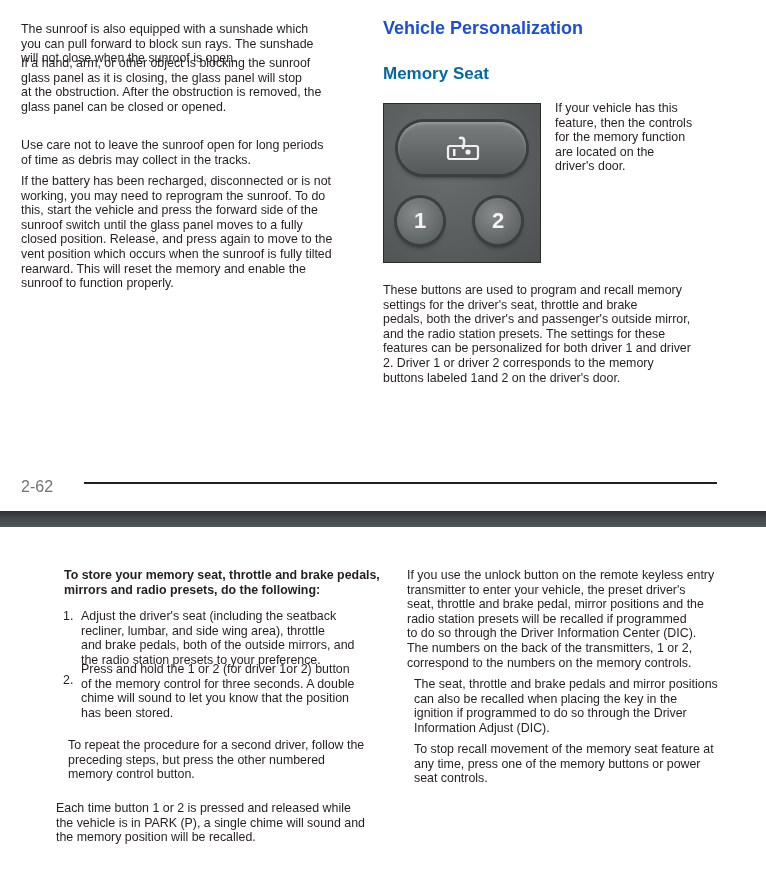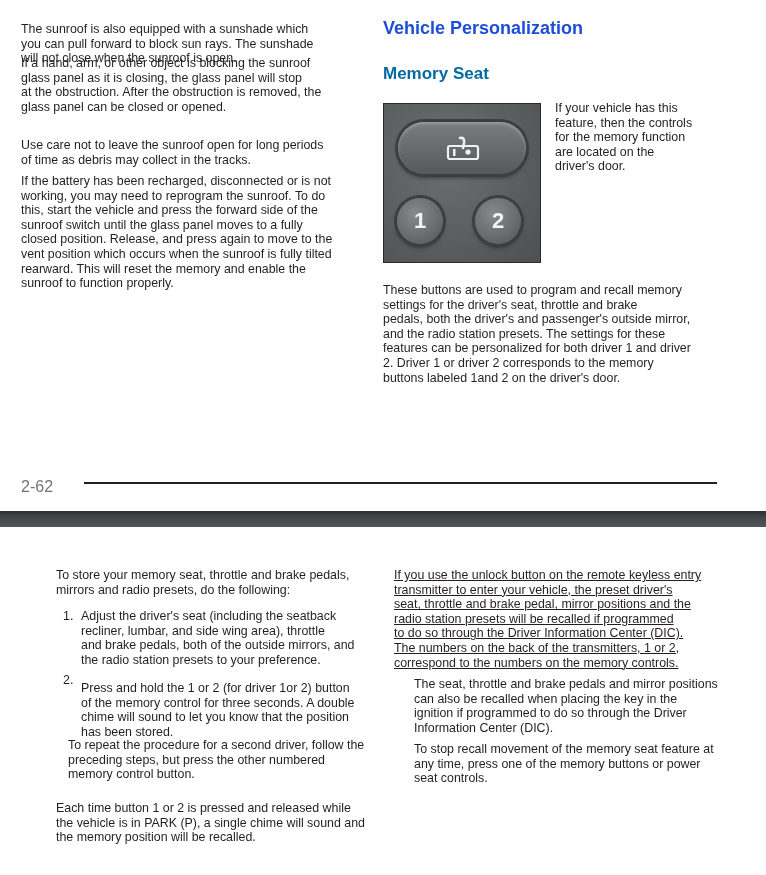--- a/index.html
+++ b/index.html
@@ -95,50 +95,50 @@
 2. Driver 1 or driver 2 corresponds to the memory
 buttons labeled 1and 2 on the driver's door.</p>
 
   <span class="footer-num">2-62</span>
   <div class="footer-rule"></div>
 </div>
 
 <div class="separator"></div>
 
 <div class="page page-bottom">
-  <p class="p" style="left:56px; top:41px;">To store your memory seat, throttle and brake pedals,
+  <p class="p" style="left:64px; top:41px;font-weight:bold;">To store your memory seat, throttle and brake pedals,
 mirrors and radio presets, do the following:</p>
 
   <div>
     <span class="p" style="left:63px; top:82px;">1.</span>
     <p class="p" style="left:81px; top:82px;">Adjust the driver's seat (including the seatback
 recliner, lumbar, and side wing area), throttle
 and brake pedals, both of the outside mirrors, and
 the radio station presets to your preference.</p>
     <span class="p" style="left:63px; top:146px;">2.</span>
-    <p class="p" style="left:81px; top:154px;">Press and hold the 1 or 2 (for driver 1or 2) button
+    <p class="p" style="left:81px; top:135px;">Press and hold the 1 or 2 (for driver 1or 2) button
 of the memory control for three seconds. A double
 chime will sound to let you know that the position
 has been stored.</p>
   </div>
 
   <p class="p" style="left:68px; top:211px;">To repeat the procedure for a second driver, follow the
 preceding steps, but press the other numbered
 memory control button.</p>
   <p class="p" style="left:56px; top:262px;margin-top:12px;">Each time button 1 or 2 is pressed and released while
 the vehicle is in PARK (P), a single chime will sound and
 the memory position will be recalled.</p>
 
-  <p class="p" style="left:394px; top:41px;text-decoration:underline;">If you use the unlock button on the remote keyless entry
+  <p class="p" style="left:407px; top:41px;">If you use the unlock button on the remote keyless entry
 transmitter to enter your vehicle, the preset driver's
 seat, throttle and brake pedal, mirror positions and the
 radio station presets will be recalled if programmed
 to do so through the Driver Information Center (DIC).
 The numbers on the back of the transmitters, 1 or 2,
 correspond to the numbers on the memory controls.</p>
   <p class="p" style="left:414px; top:150px;">The seat, throttle and brake pedals and mirror positions
 can also be recalled when placing the key in the
 ignition if programmed to do so through the Driver
-Information Center (DIC).</p>
+Information Adjust (DIC).</p>
   <p class="p" style="left:414px; top:215px;">To stop recall movement of the memory seat feature at
 any time, press one of the memory buttons or power
 seat controls.</p>
 </div>
 
 </body></html>

